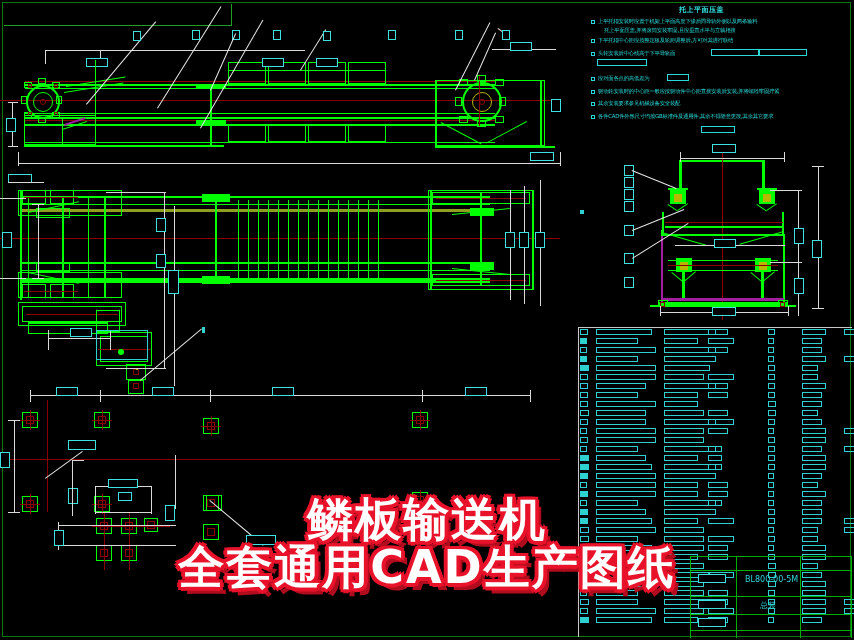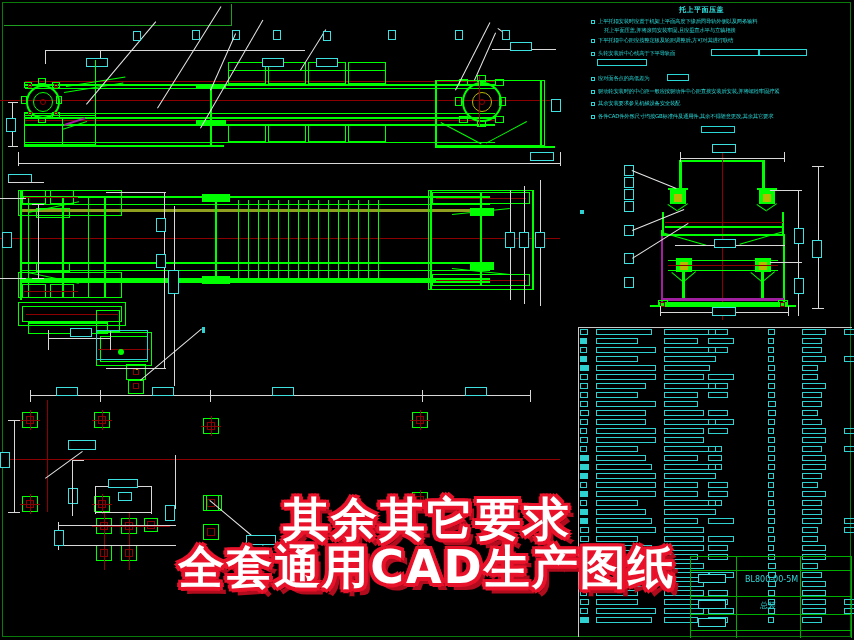--- a/index.html
+++ b/index.html
@@ -788,17 +788,17 @@
     <div class="tb-txt" style="left:55px;top:19px;font-size:8px">BL800-00-5M</div>
     <div class="tb-txt" style="left:70px;top:44px;font-size:8px">总装</div>
     <div class="cyanbox" style="left:8px;top:18px;width:26px;height:7px"></div>
     <div class="cyanbox" style="left:8px;top:44px;width:26px;height:7px"></div>
     <div class="cyanbox" style="left:8px;top:62px;width:26px;height:7px"></div>
   </div>
 
   <div class="tag" style="left:655px;top:576px;font-size:7px;color:#2fd8d8">输送机</div>
 
   <div id="wm">
-    <span class="wm-l" id="wm-line1">其余其它要求</span>
+    <span class="wm-l" id="wm-line1">鳞板输送机</span>
     <span class="wm-l" id="wm-line2">全套通用CAD生产图纸</span>
   </div>
 
 </div>
 
 </body></html>

